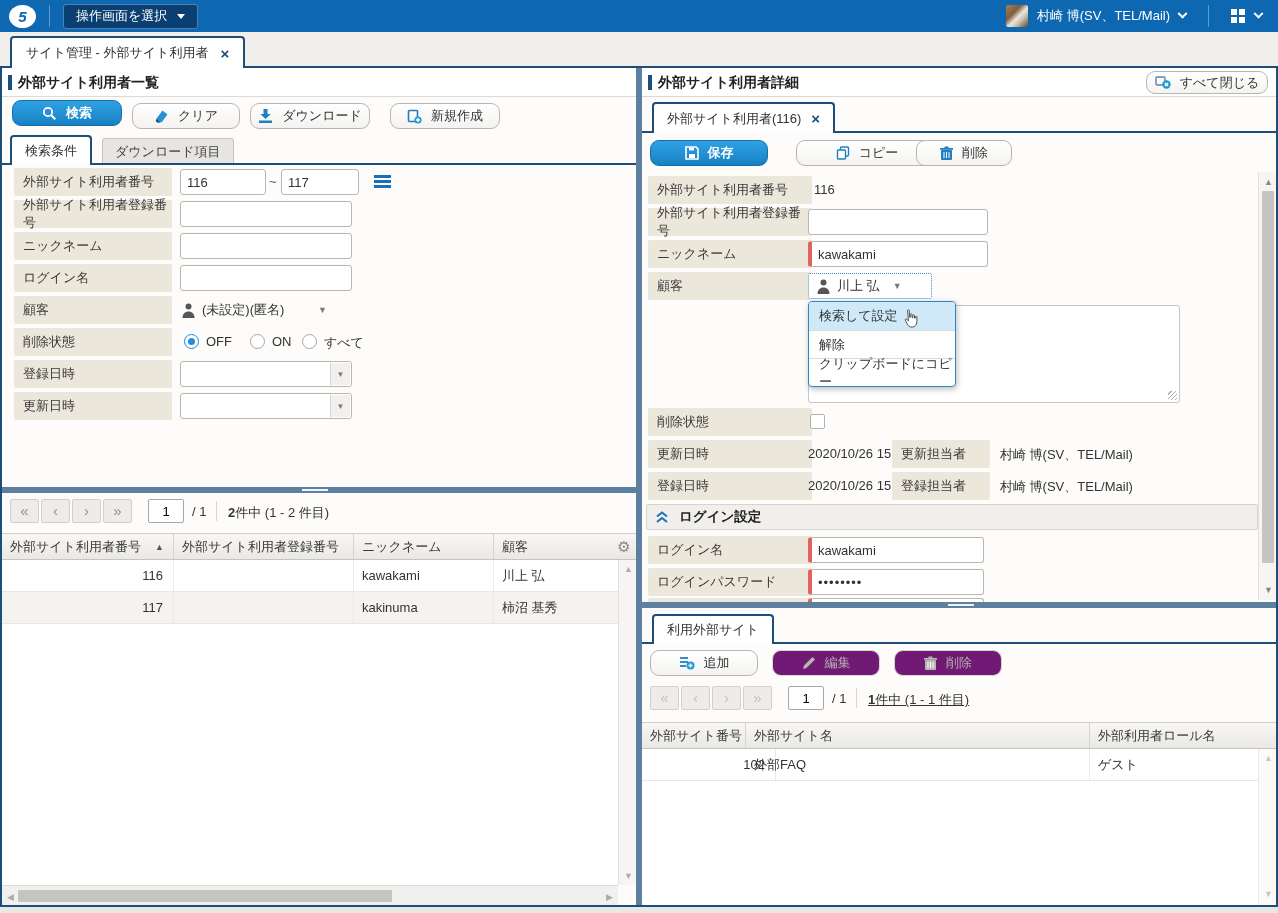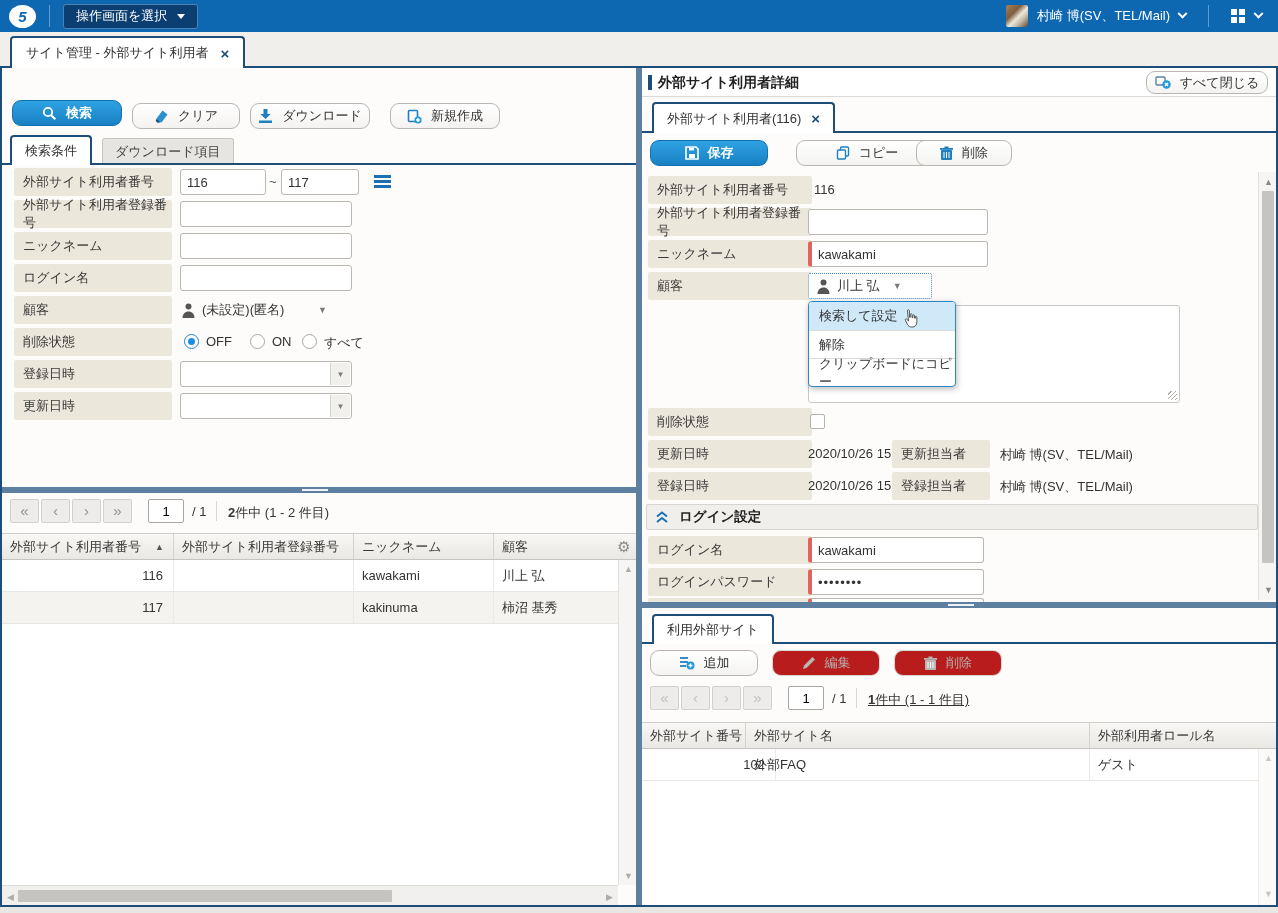--- a/index.html
+++ b/index.html
@@ -28,21 +28,21 @@
   .main { position:absolute; top:66px; left:0; right:0; height:841px; border:2px solid #1c4e79; background:#fff; }
   .vsplit { position:absolute; left:634px; top:0; bottom:0; width:6px; background:#5d80a0; z-index:6; }
   .panel { position:absolute; top:0; bottom:0; background:#fdfcfa; overflow:hidden; }
   .panel-left { left:0; width:634px; }
   .panel-right { left:640px; right:0; }
   .panel-header { position:absolute; top:0; left:0; right:0; height:29px; background:#fff; border-bottom:1px solid #dcdad6; }
   .accent { position:absolute; left:6px; top:7px; width:4px; height:15px; background:#1c4e79; }
   .panel-title { position:absolute; left:16px; top:6px; font-size:14px; font-weight:bold; color:#222; }
   .btn { position:absolute; display:flex; align-items:center; justify-content:center; gap:9px; height:26px; border:1px solid #b9b6b1; border-radius:9px; background:linear-gradient(#ffffff,#f4f3f1); font-size:13px; color:#333; cursor:pointer; font-family:inherit; }
   .btn-primary { background:linear-gradient(#2fa2e4,#1780c2); border-color:#1170ad; color:#fff; font-weight:bold; }
-  .btn-disabled { color:#b3b1ad; border-color:#d8d6d2; background:#b91c1c; cursor:default; }
+  .btn-disabled { color:#b3b1ad; border-color:#d8d6d2; background:#701a75; cursor:default; }
   .tab-active { position:absolute; background:#fff; border:2px solid #1c4e79; border-bottom:none; border-radius:4px 4px 0 0; display:flex; align-items:center; gap:10px; padding:0 13px; z-index:3; cursor:pointer; }
   .tab-inactive { position:absolute; background:#e7e5e1; border:1px solid #c8c6c2; border-bottom:none; border-radius:3px 3px 0 0; display:flex; align-items:center; padding:0 12px; color:#444; cursor:pointer; }
   .navy-line { position:absolute; left:0; right:0; height:2px; background:#1c4e79; z-index:2; }
   .flabel { position:absolute; background:#ece7db; border-radius:2px; height:28px; display:flex; align-items:center; padding-left:9px; color:#3a3a3a; }
   .finput { position:absolute; height:26px; border:1px solid #bbb8b3; border-radius:3px; padding:0 6px; font-size:13px; font-family:inherit; color:#333; background:#fff; }
   .finput.required { border-left:4px solid #e0635e; }
   .combo { position:absolute; width:172px; height:26px; border:1px solid #bbb8b3; border-radius:3px; background:#fff; cursor:pointer; }
   .combo .cbtn { position:absolute; right:1px; top:1px; bottom:1px; width:20px; background:#f1f0ed; border-left:1px solid #d5d3cf; display:flex; align-items:center; justify-content:center; color:#7c7a76; font-size:8px; border-radius:0 2px 2px 0; }
   .radio { position:absolute; width:15px; height:15px; border:1px solid #a9a6a1; border-radius:50%; background:#fff; cursor:pointer; }
   .radio.on { border-color:#2185cd; }
@@ -116,20 +116,24 @@
   <div class="tabstrip">
     <div class="ws-tab">
       <span>サイト管理 - 外部サイト利用者</span>
       <span class="close-x">×</span>
     </div>
   </div>
 
   <div class="main">
 
     <div class="panel panel-left">
+      <div class="panel-header">
+        <div class="accent"></div>
+        <div class="panel-title">外部サイト利用者一覧</div>
+      </div>
 
       <button class="btn btn-primary" style="left:10px;top:32px;width:110px;">
         <svg width="15" height="15" viewBox="0 0 15 15">
             <circle cx="6" cy="6" r="4.2" fill="none" stroke="#fff" stroke-width="1.8"></circle>
             <line x1="9.2" y1="9.2" x2="13.3" y2="13.3" stroke="#fff" stroke-width="2.2"></line>
           </svg>
         <span>検索</span>
       </button>
       <button class="btn" style="left:130px;top:35px;width:108px;">
         <svg width="15" height="15" viewBox="0 0 15 15">

